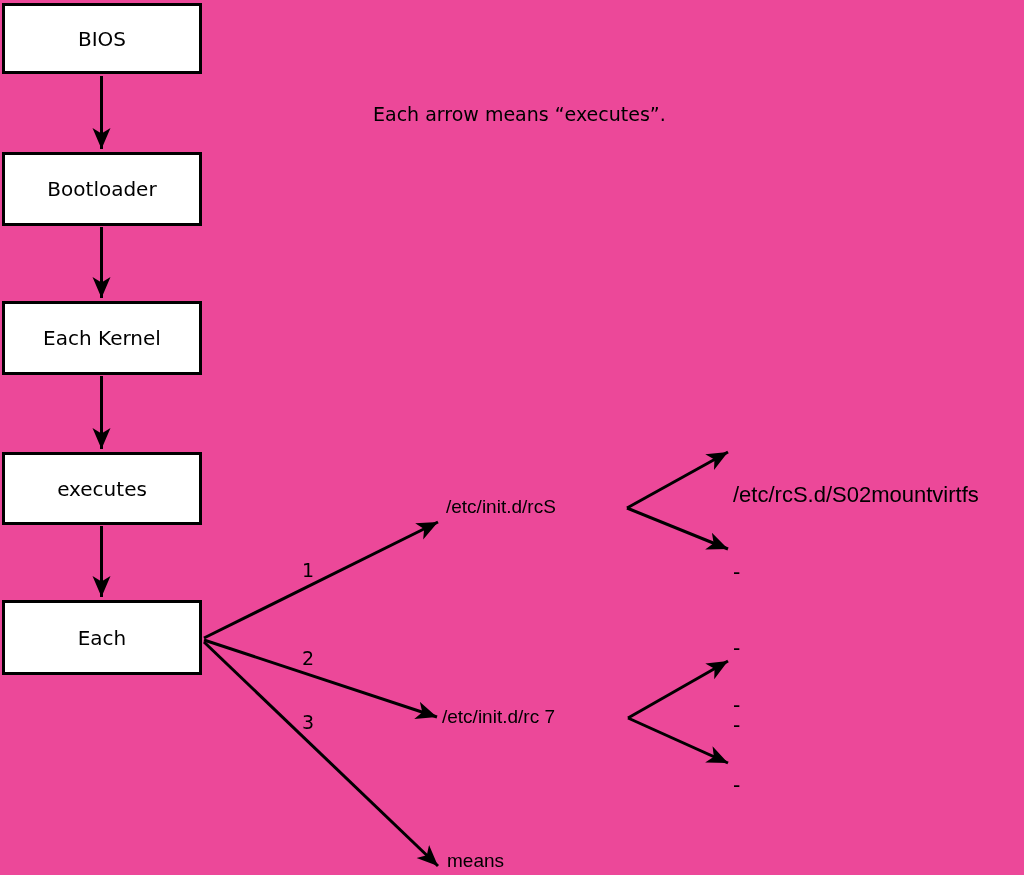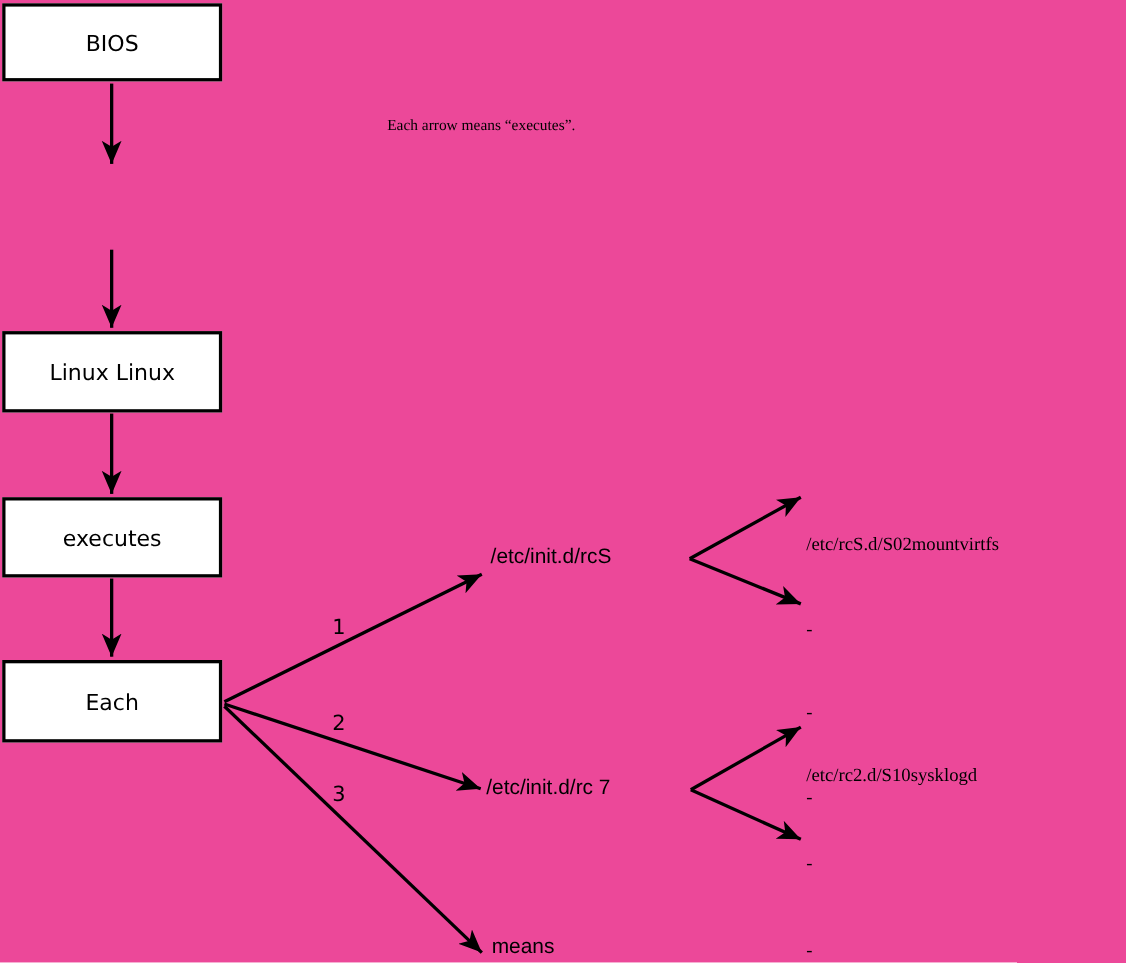--- a/index.html
+++ b/index.html
@@ -26,43 +26,42 @@
     box-sizing: border-box;
     border: 3px solid #000000;
     background: #ffffff;
     display: flex;
     align-items: center;
     justify-content: center;
     font-size: 20px;
   }
   .note {
     position: absolute;
-    left: 352px;
+    left: 373px;
     top: 103px;
-    font-size: 14px;
+    font-size: 19px;
     line-height: 23px;
     white-space: pre;
-    font-family: Liberation Serif, serif;
   }
   .num {
     position: absolute;
     font-size: 19px;
     line-height: 22px;
   }
   .mono {
     position: absolute;
     font-family: Liberation Sans, sans-serif;
     font-size: 19px;
     line-height: 22px;
     white-space: pre;
   }
   .col {
     position: absolute;
-    font-family: Liberation Serif, serif;
-    font-size: 17px;
+    font-family: Liberation Sans, sans-serif;
+    font-size: 22px;
     white-space: pre;
   }
 </style>
 </head>
 <body>
 
 <div class="canvas">
 
   <svg class="arrows" viewBox="0 0 1024 875" aria-hidden="true">
     <defs>
@@ -79,22 +78,25 @@
     <line x1="204" y1="642" x2="438" y2="866" marker-end="url(#ah)"></line>
     <line x1="627" y1="508" x2="728" y2="452" marker-end="url(#ah)"></line>
     <line x1="627" y1="508" x2="728" y2="549" marker-end="url(#ah)"></line>
     <line x1="628" y1="718" x2="728" y2="661" marker-end="url(#ah)"></line>
     <line x1="628" y1="718" x2="728" y2="763" marker-end="url(#ah)"></line>
   </svg>
 
   <div class="box" style="top:3px;height:71px">
     <span>BIOS</span>
   </div>
+  <div class="box" style="top:152px;height:74px">
+    <span>Bootloader</span>
+  </div>
   <div class="box" style="top:301px;height:74px">
-    <span>Linux Linux</span>
+    <span>Each Kernel</span>
   </div>
   <div class="box" style="top:452px;height:73px">
     <span>executes</span>
   </div>
   <div class="box" style="top:600px;height:75px">
     <span>Each</span>
   </div>
 
   <div class="note">Each arrow means “executes”.</div>
 
@@ -107,20 +109,19 @@
   <div class="mono" style="left:447px;top:850px">means</div>
 
   <div class="col" style="left:733px;top:431px;line-height:25.5px">
     <div>/etc/rcS.d/S02mountvirtfs</div>
     <div>-</div>
     <div>-</div>
     <div>-</div>
   </div>
 
   <div class="col" style="left:733px;top:639px;line-height:26.5px">
-    <div>/etc/rc2.d/S10sysklogd</div>
     <div>-</div>
     <div>-</div>
     
     
   </div>
 
 </div>
 
 </body></html>

